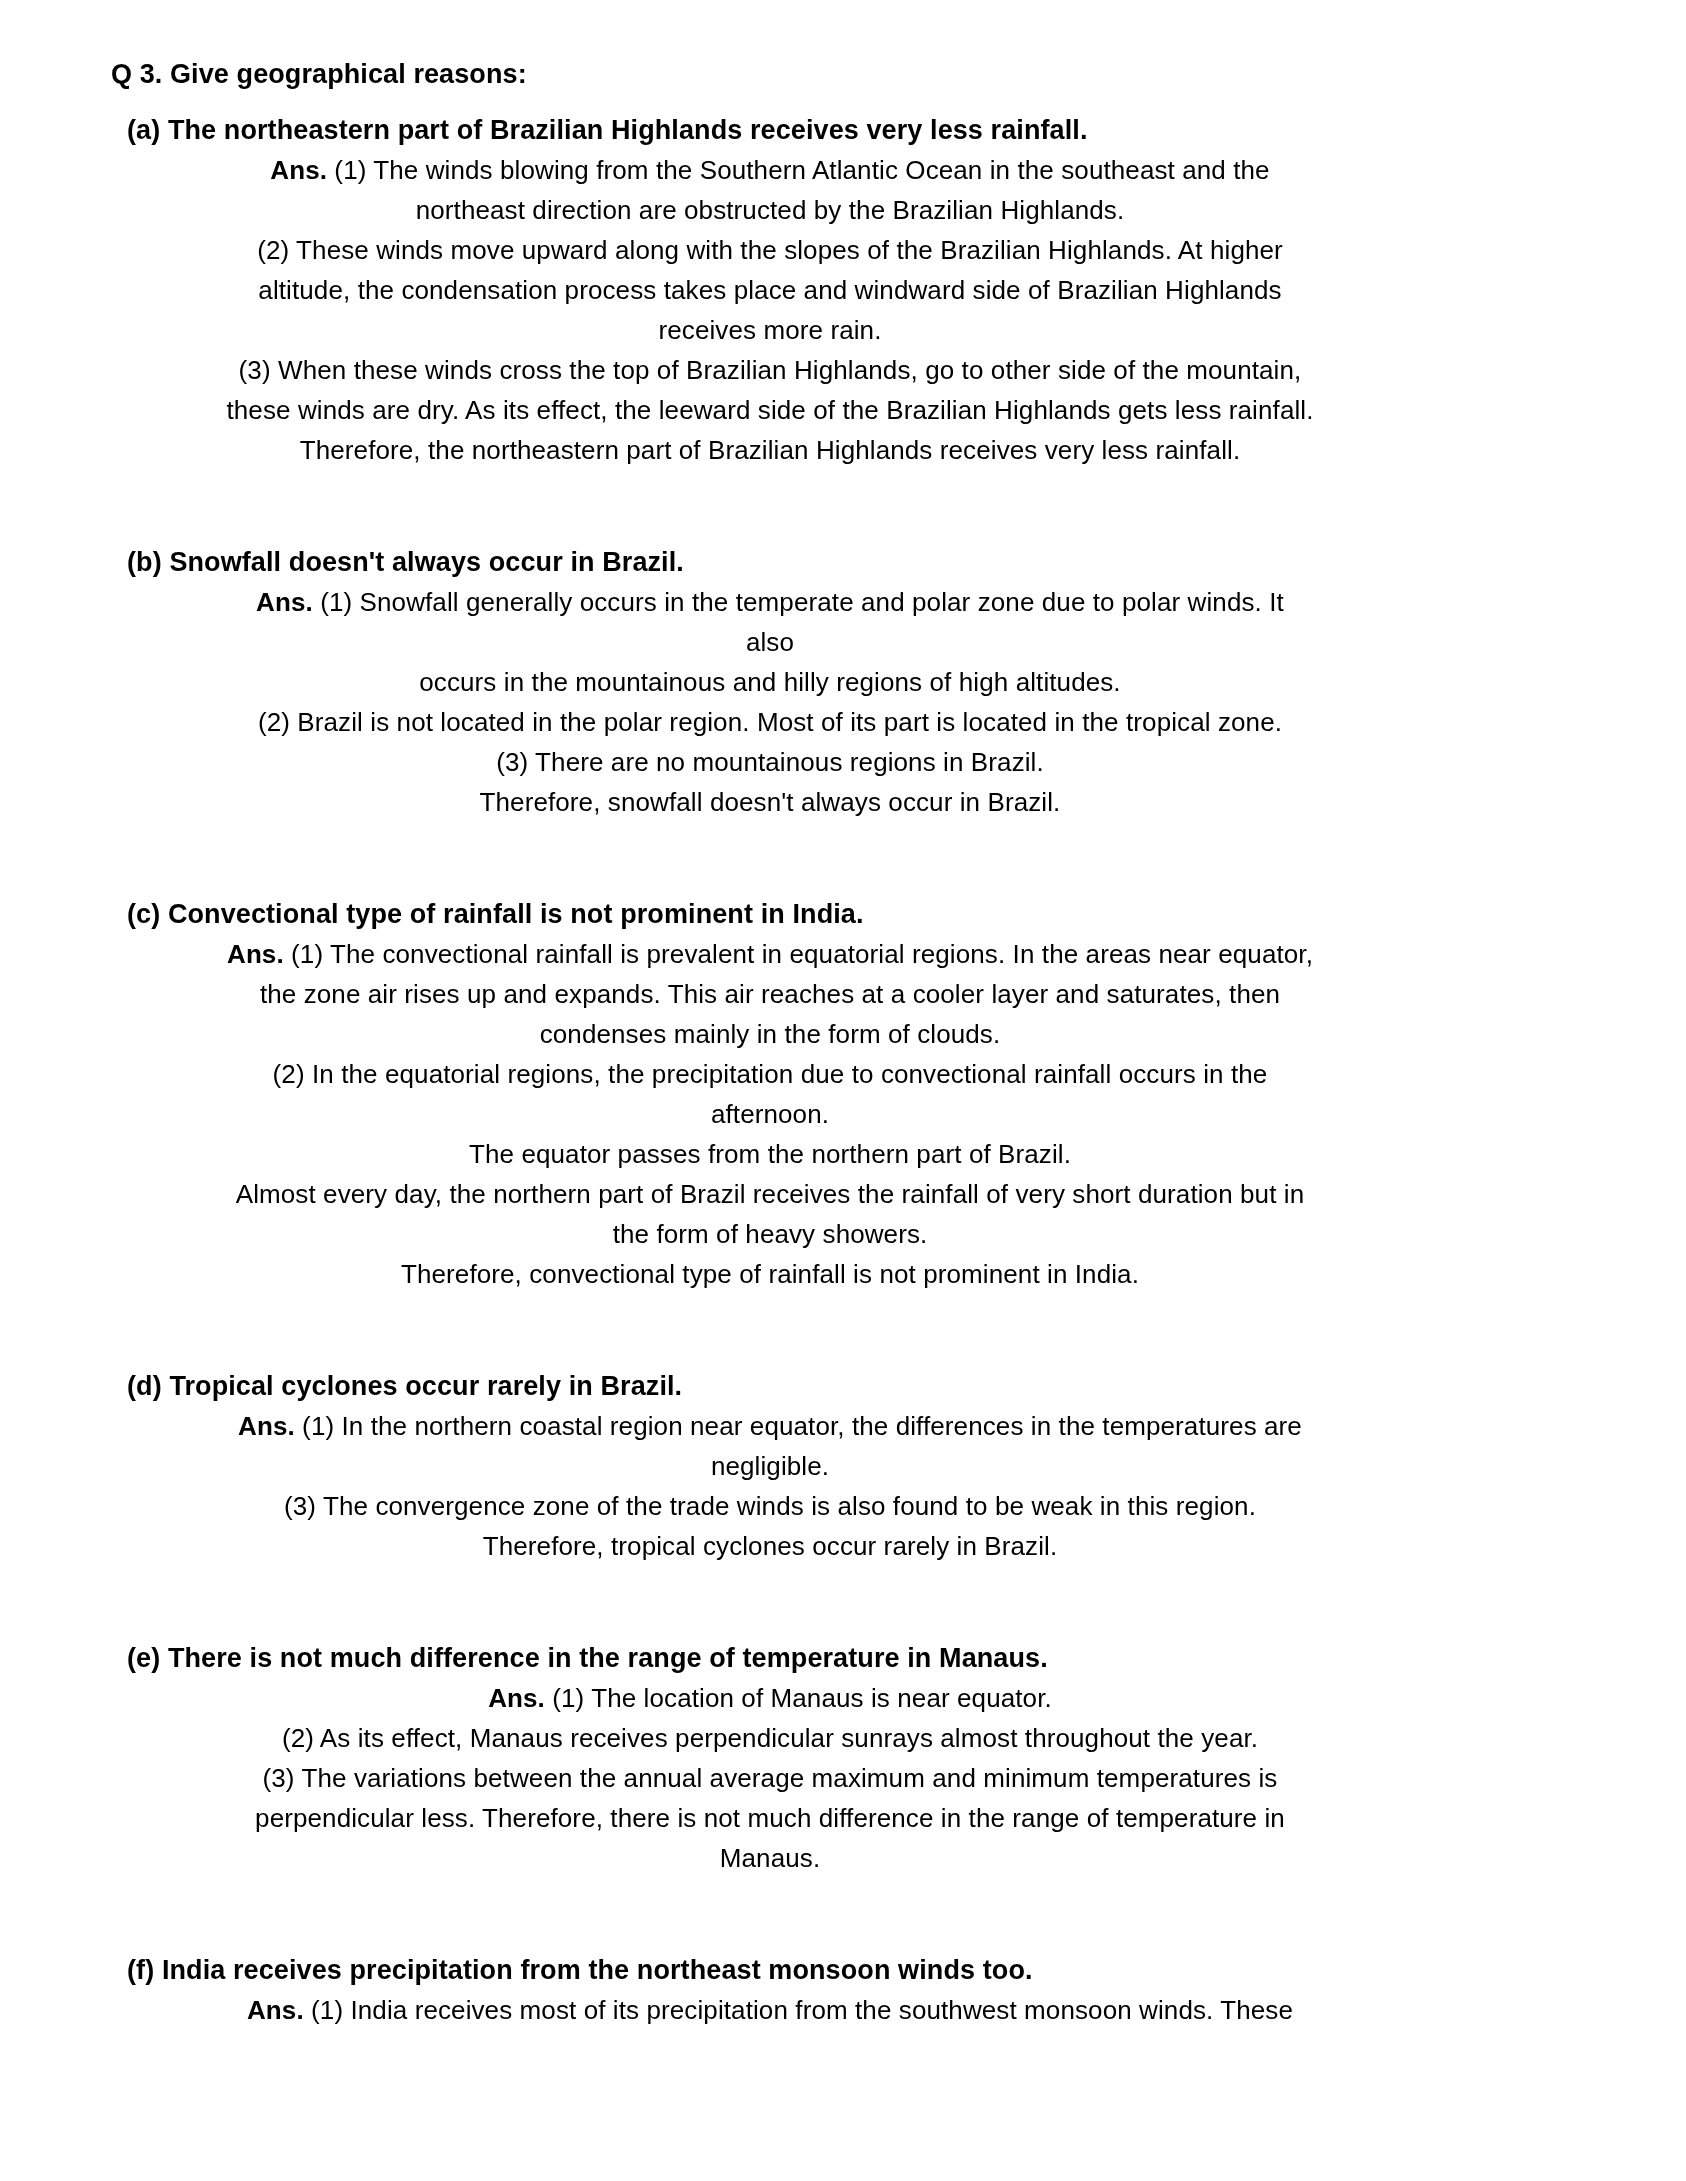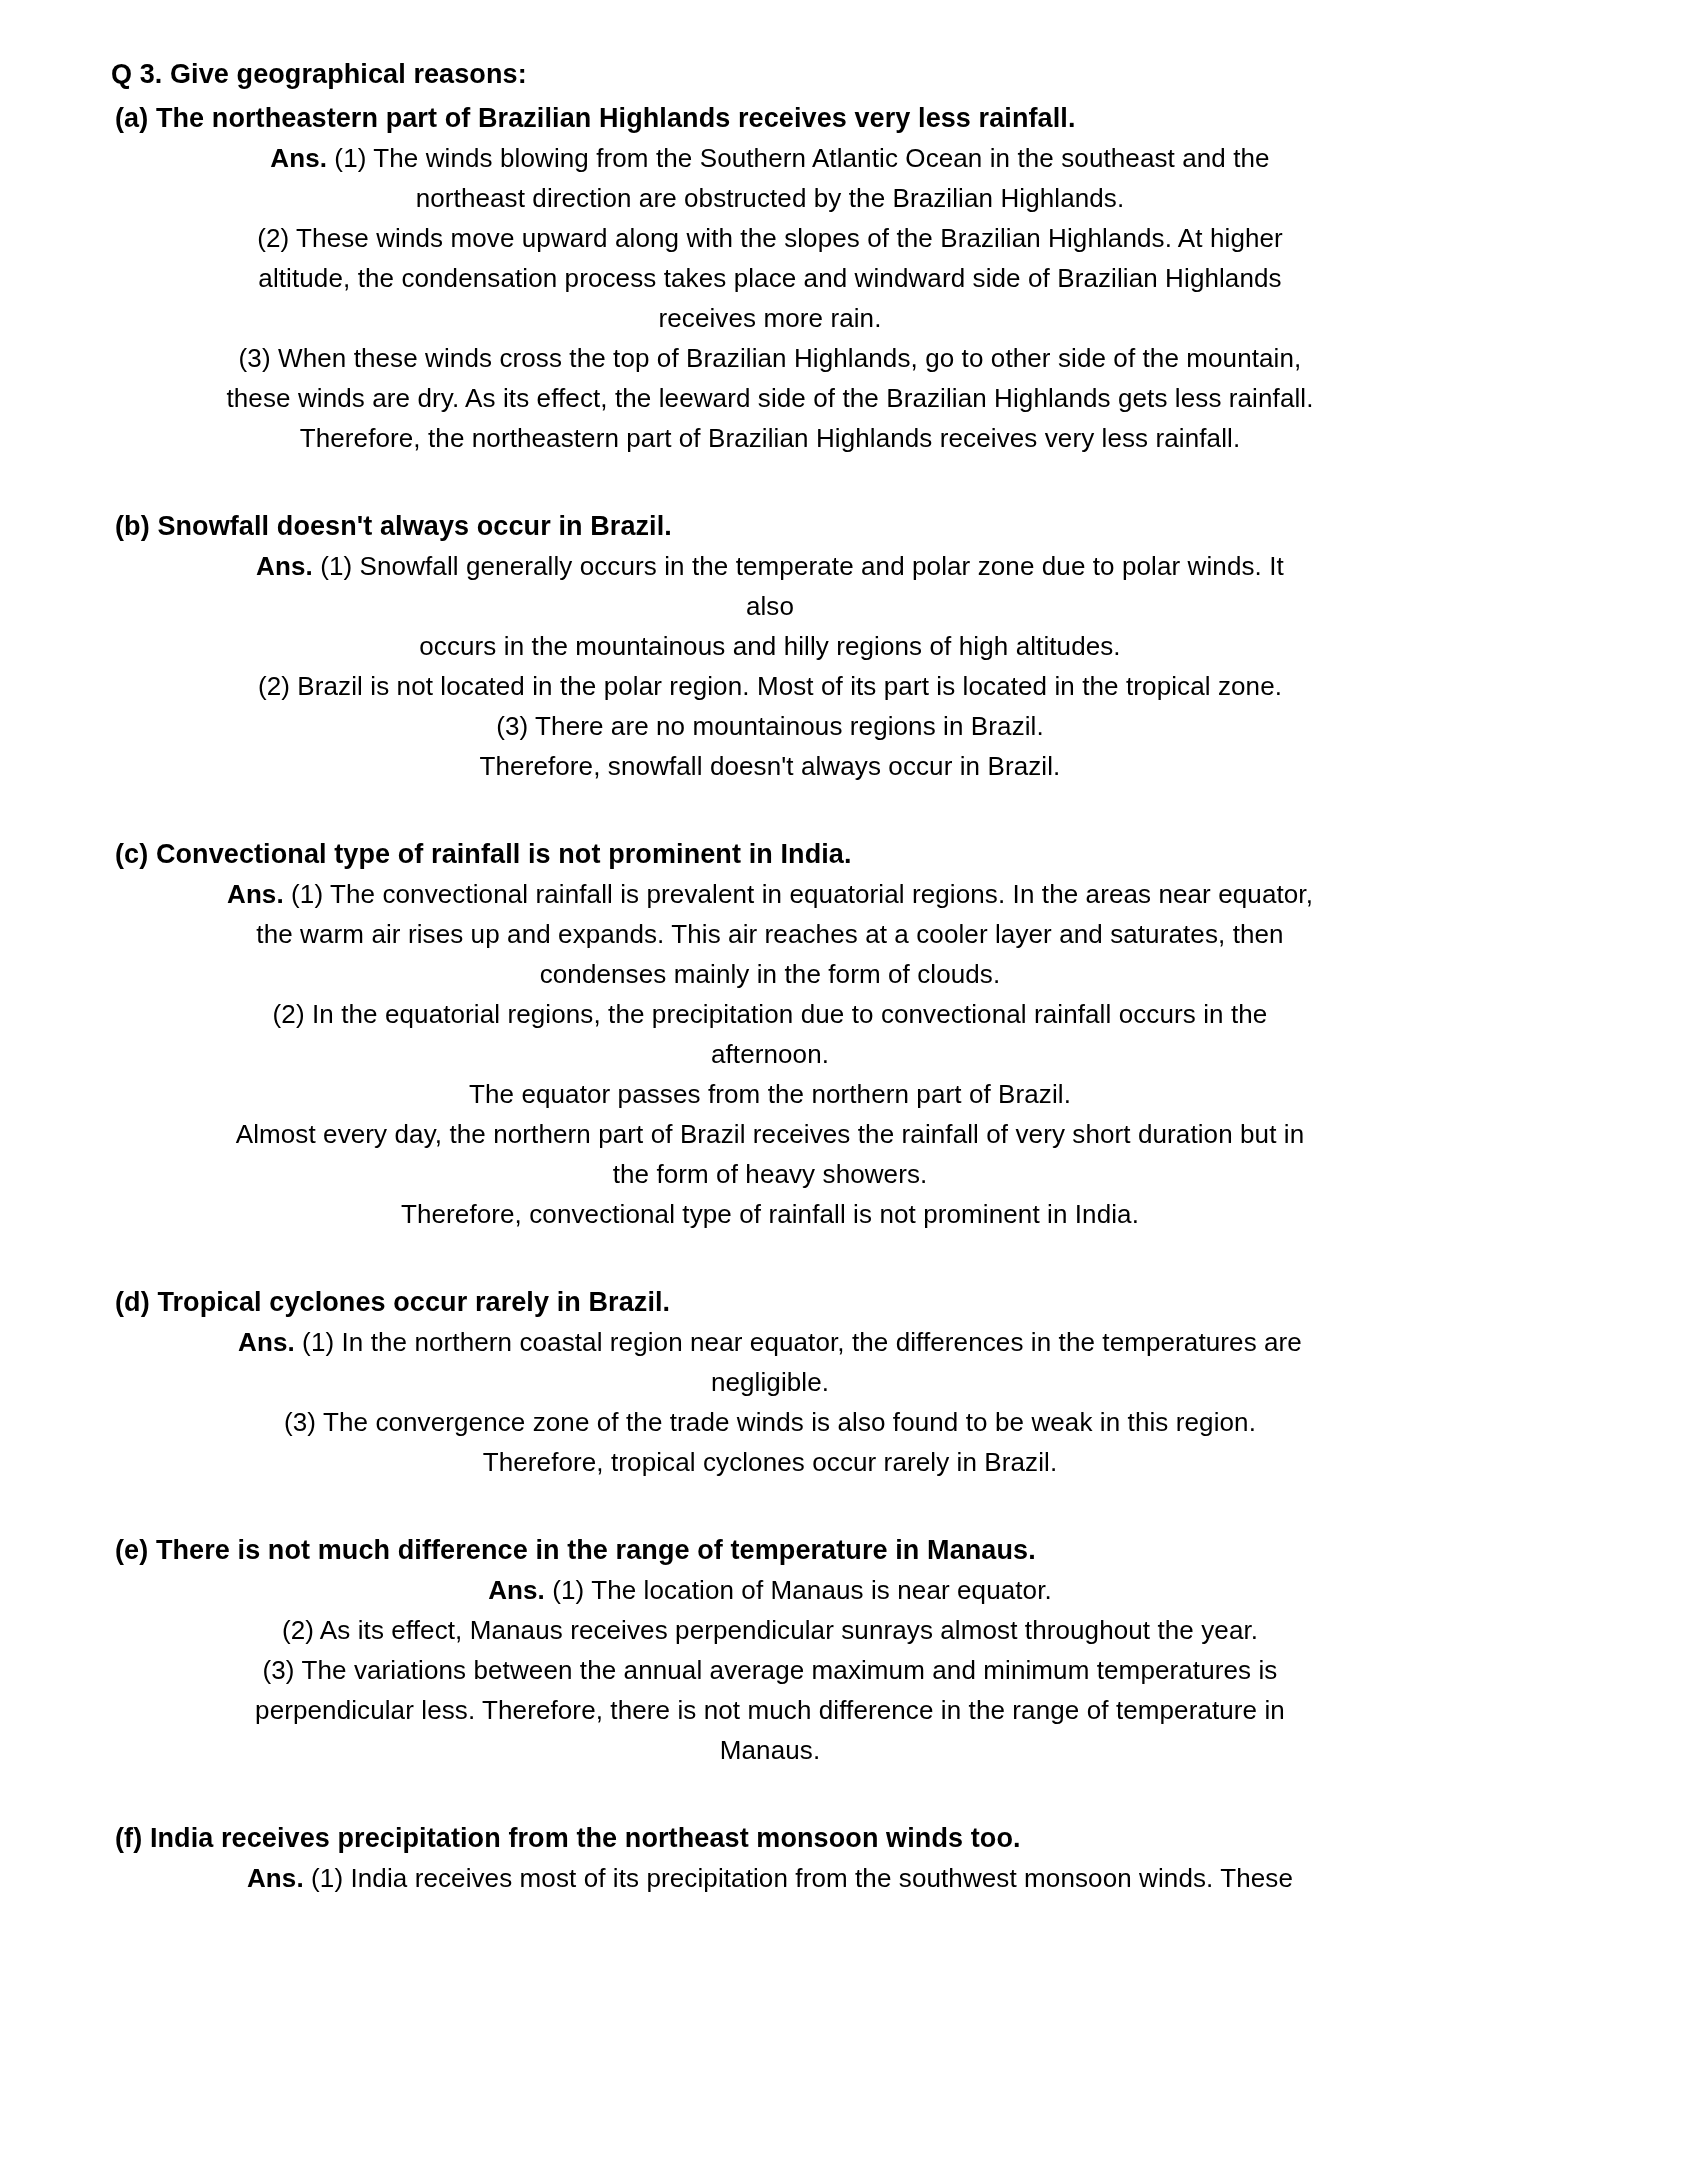--- a/index.html
+++ b/index.html
@@ -45,21 +45,21 @@
     line-height: 40px;
     text-align: center;
   }
   .ans-label {
     font-weight: bold;
   }
   .gap {
     height: 40px;
   }
   .block {
-    margin: 4px;
+    margin: 16px;
     padding: 0;
   }
 </style>
 </head>
 <body>
 
 <div class="page">
   <div class="doc-body">
 
     <div class="q-title">Q 3. Give geographical reasons:</div>
@@ -86,21 +86,21 @@
       <div class="para">(2) Brazil is not located in the polar region. Most of its part is located in the tropical zone.</div>
       <div class="para">(3) There are no mountainous regions in Brazil.</div>
       <div class="para">Therefore, snowfall doesn't always occur in Brazil.</div>
     </div>
 
     <div class="gap"></div>
 
     <div class="block">
       <div class="sub-heading">(c) Convectional type of rainfall is not prominent in India.</div>
       <div class="para"><span class="ans-label">Ans.</span><span> (1) The convectional rainfall is prevalent in equatorial regions. In the areas near equator,</span></div>
-      <div class="para">the warm air rises up and expands. This air reaches at a cooler layer and saturates, then</div>
+      <div class="para">the zone air rises up and expands. This air reaches at a cooler layer and saturates, then</div>
       <div class="para">condenses mainly in the form of clouds.</div>
       <div class="para">(2) In the equatorial regions, the precipitation due to convectional rainfall occurs in the</div>
       <div class="para">afternoon.</div>
       <div class="para">The equator passes from the northern part of Brazil.</div>
       <div class="para">Almost every day, the northern part of Brazil receives the rainfall of very short duration but in</div>
       <div class="para">the form of heavy showers.</div>
       <div class="para">Therefore, convectional type of rainfall is not prominent in India.</div>
     </div>
 
     <div class="gap"></div>

